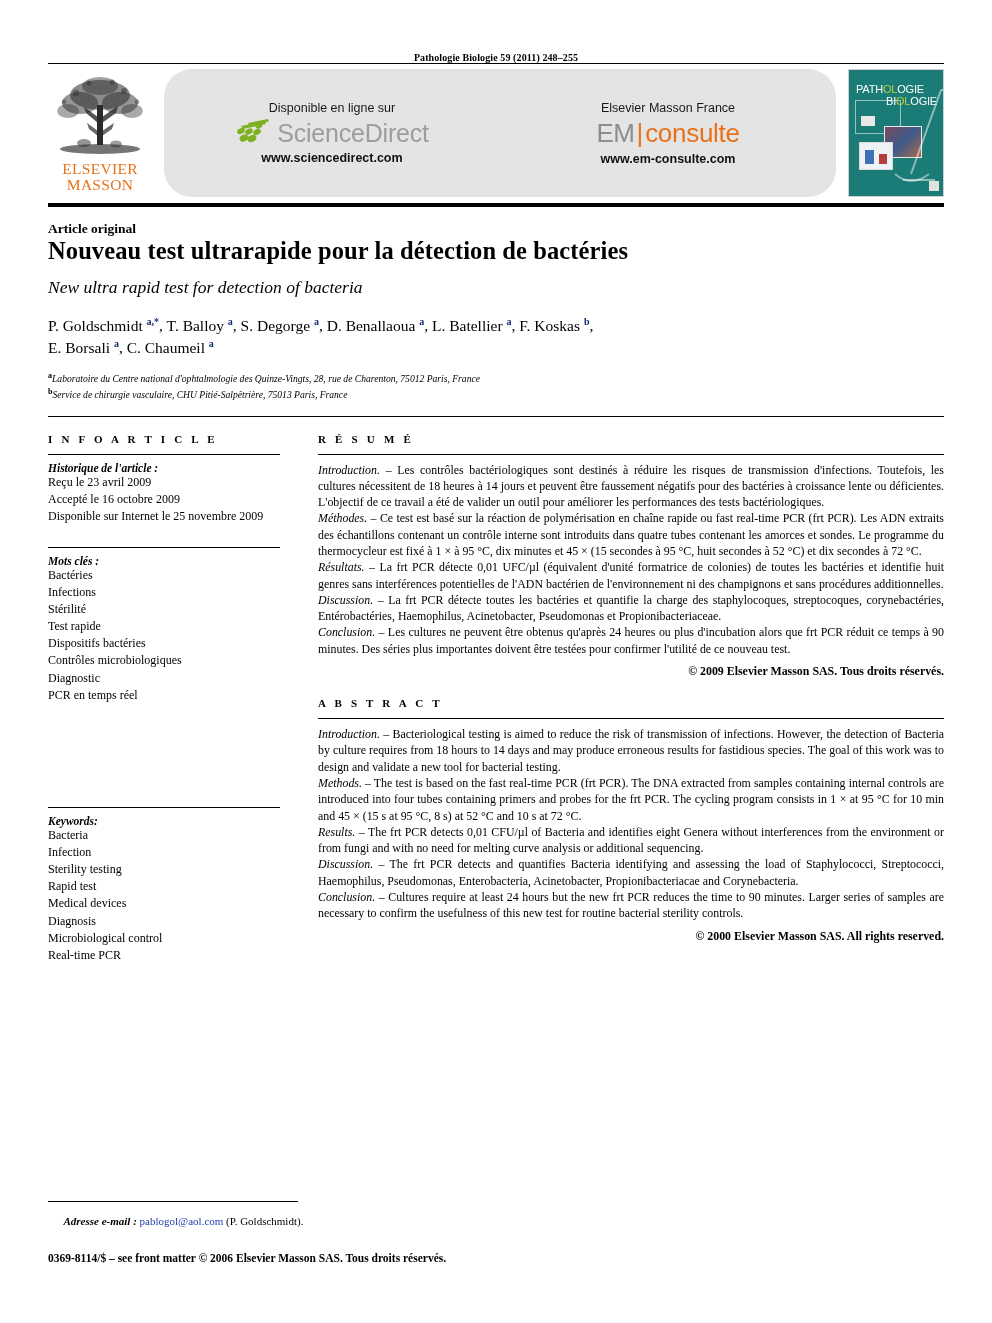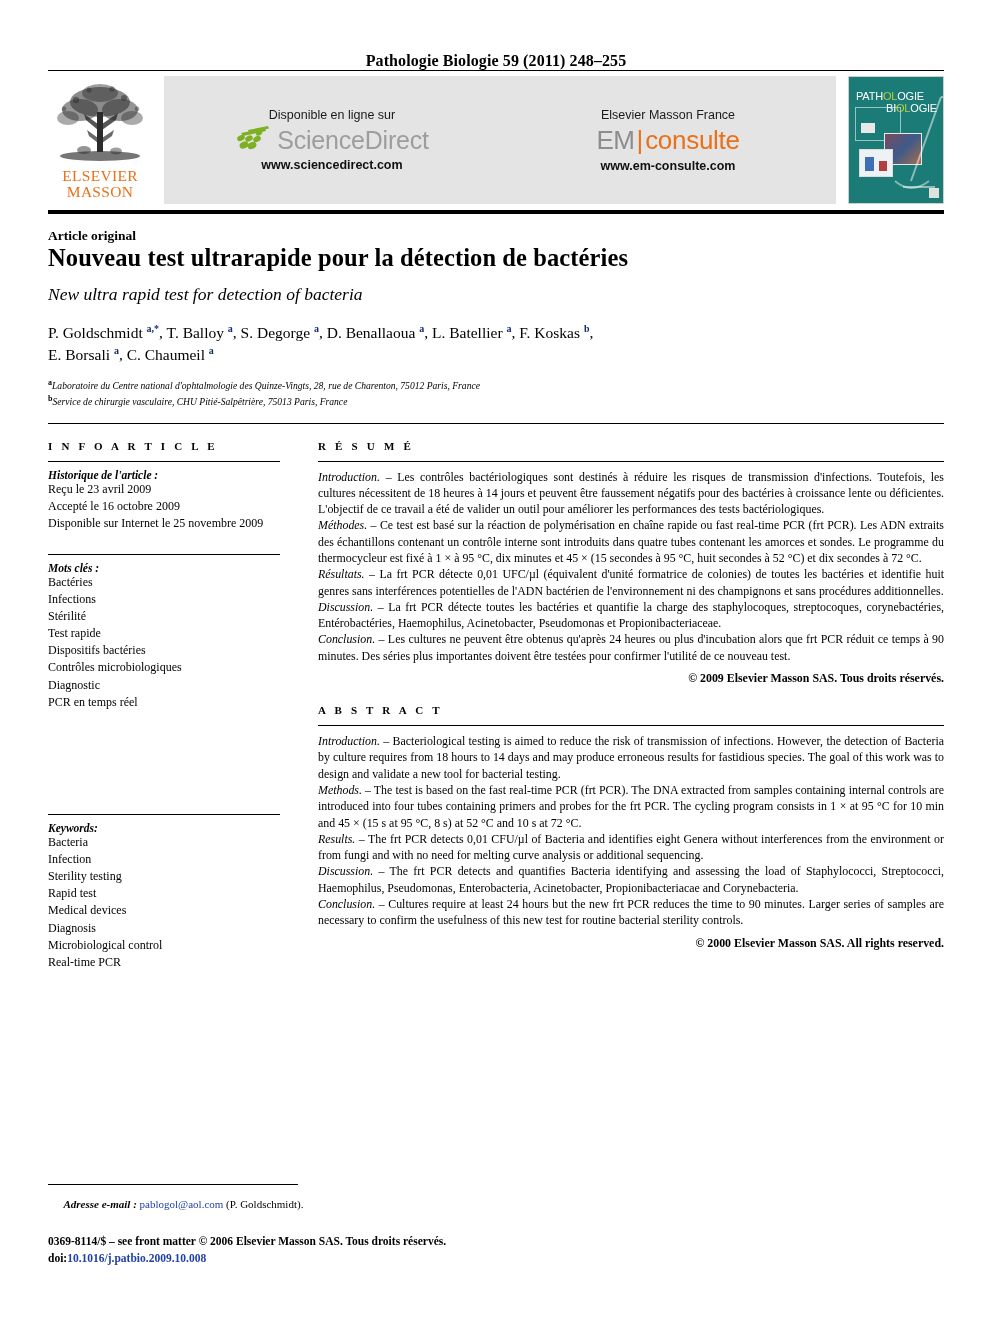--- a/index.html
+++ b/index.html
@@ -10,21 +10,21 @@
     font-family: "Liberation Serif", serif;
     color: #000;
     position: relative;
     overflow: hidden;
   }
   .page { padding: 0 48px; }
 
   
   .running-head {
     text-align: center;
-    font-size: 16px;
+    font-size: 10px;
     font-weight: bold;
     padding-top: 52px;
     letter-spacing: .1px;
   }
   .rule-top { border-top: 1.6px solid #000; margin: 0 48px; }
 
   .banner { display: flex; align-items: stretch; width: 100%; height: 128px; margin-top: 5px; }
 
   .elsevier-logo {
     width: 104px; flex: 0 0 104px;
@@ -43,20 +43,21 @@
     margin-top: 2px;
   }
   .elsevier-word span { display: block; }
 
   .banner-grey {
     flex: 1 1 auto;
     background: #e4e4e4;
     margin-left: 12px;
     margin-right: 12px;
     display: flex;
+    border-radius: 28px;
   }
   .banner-cell {
     flex: 1 1 50%;
     display: flex; flex-direction: column;
     align-items: center; justify-content: center;
     gap: 3px;
   }
   .banner-cell .cap {
     font-family: "Liberation Sans", sans-serif;
     font-size: 12.5px;
@@ -348,15 +349,14 @@
   </div>
 </div>
 
 <div class="footer">
   <div class="foot-rule"></div>
   <div class="foot-note">
     <div>&nbsp;&nbsp;<span class="em-lab">Adresse e-mail :</span> <span class="link">pablogol@aol.com</span> <span>(P. Goldschmidt).</span></div>
   </div>
   <div class="foot-bottom">
     <div>0369-8114/$ – see front matter © 2006 Elsevier Masson SAS. Tous droits réservés.</div>
-    <div><span>doi:</span><span class="link">10.1016/j.patbio.2009.10.008</span></div>
   </div>
 </div>
 
 </body></html>

